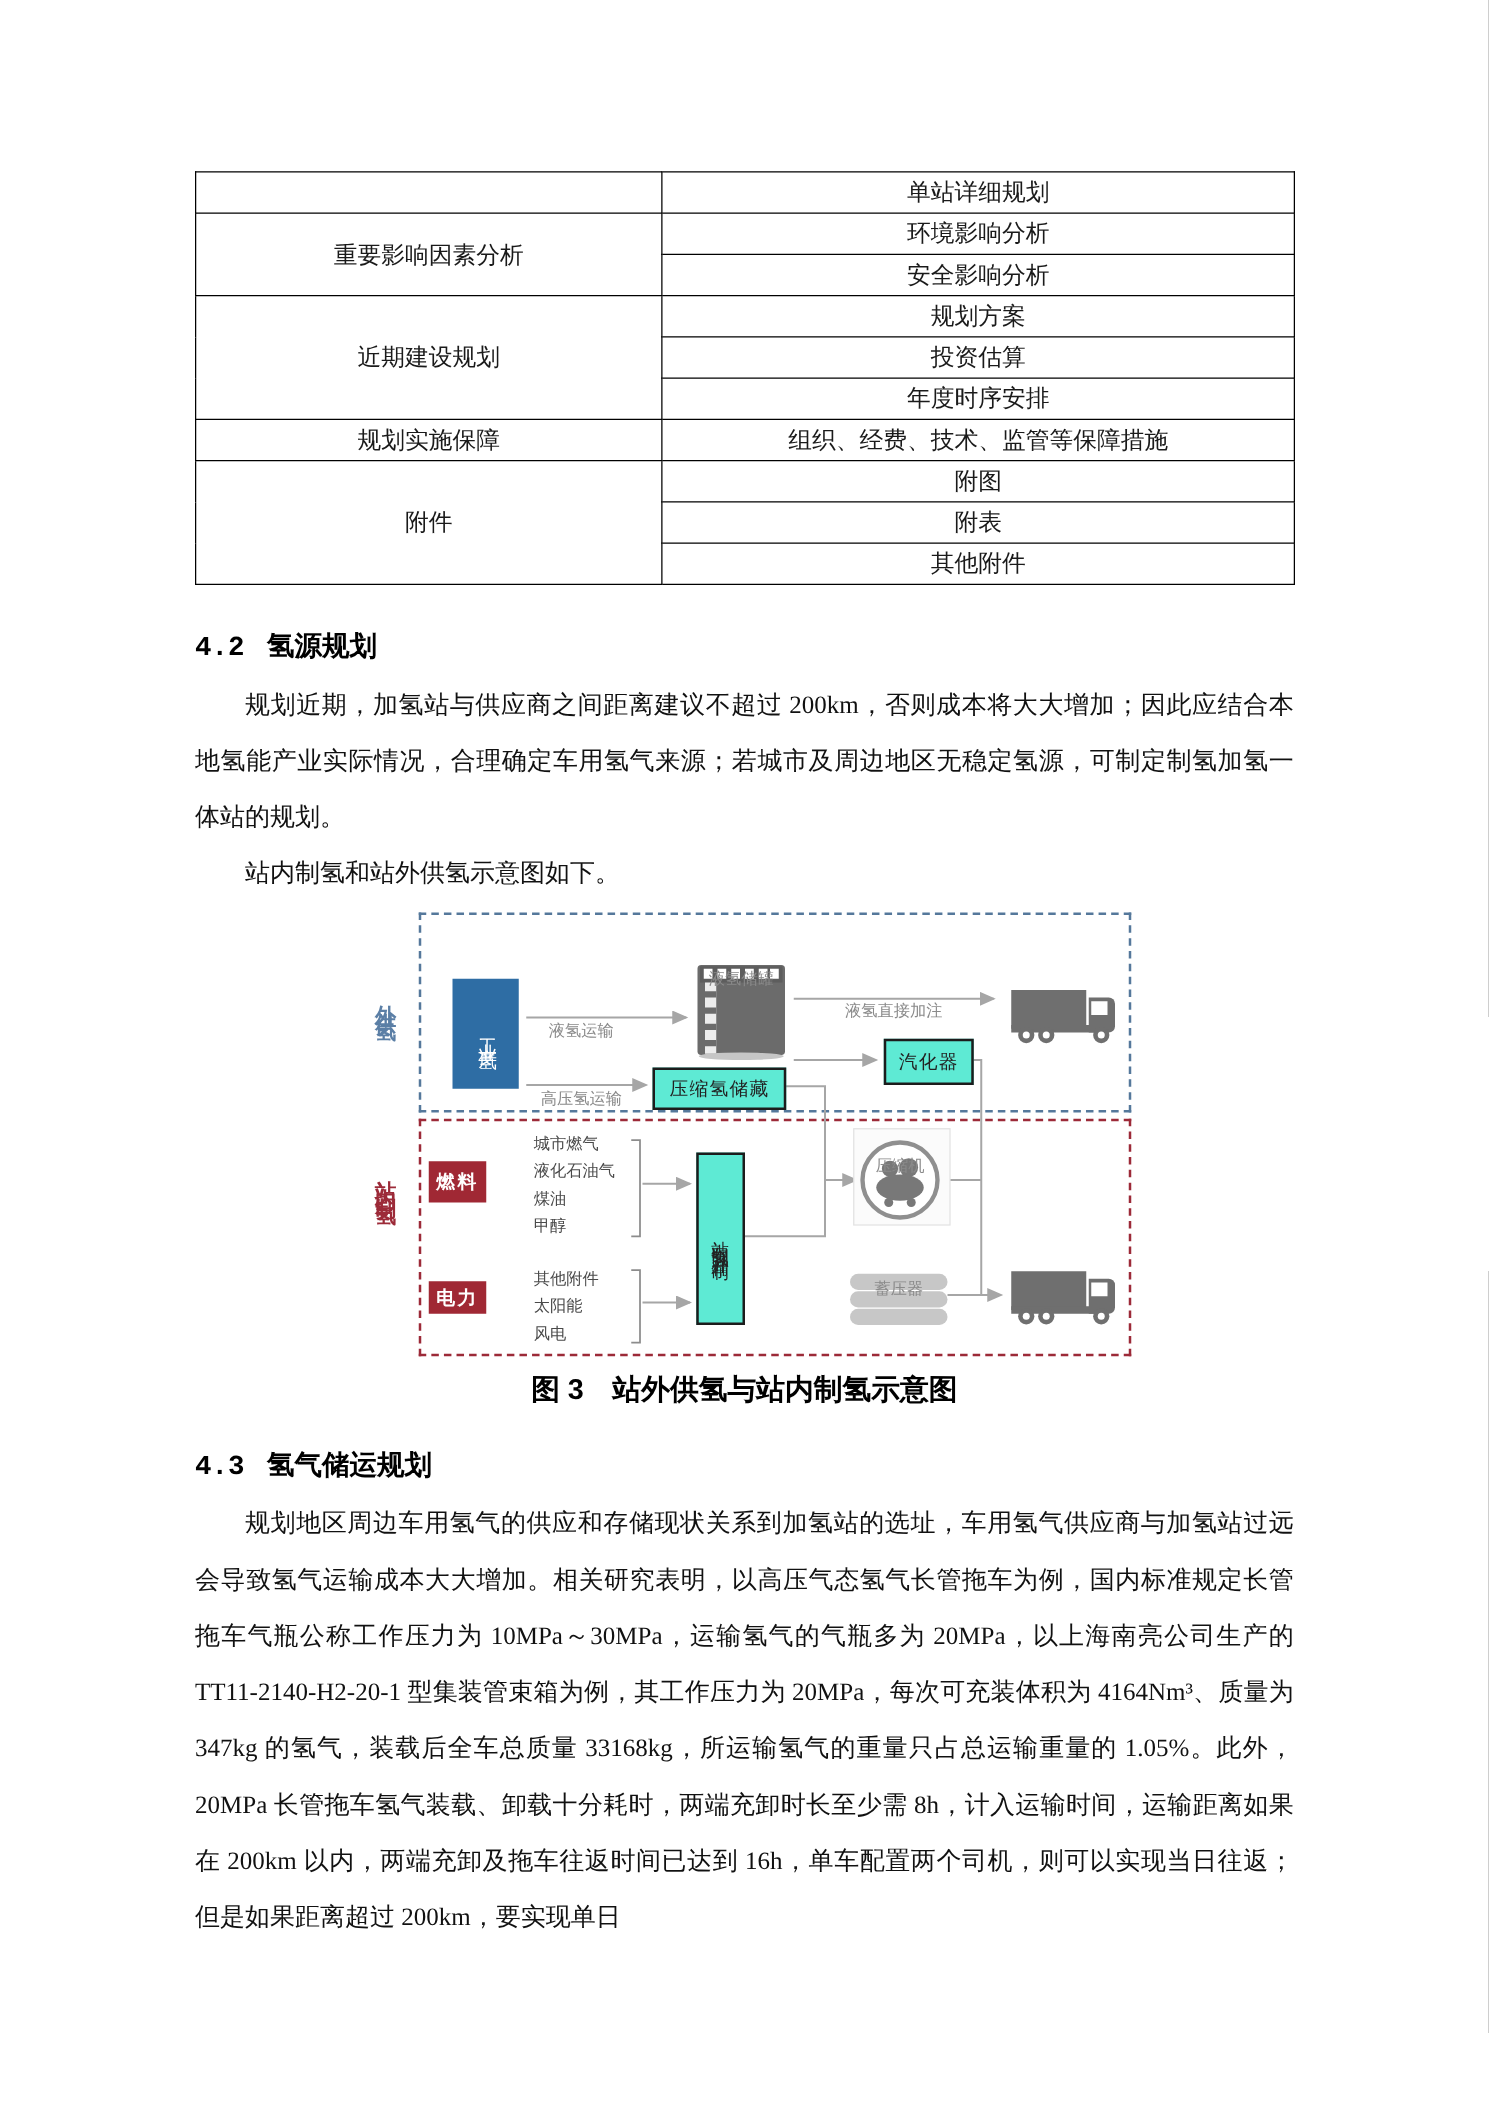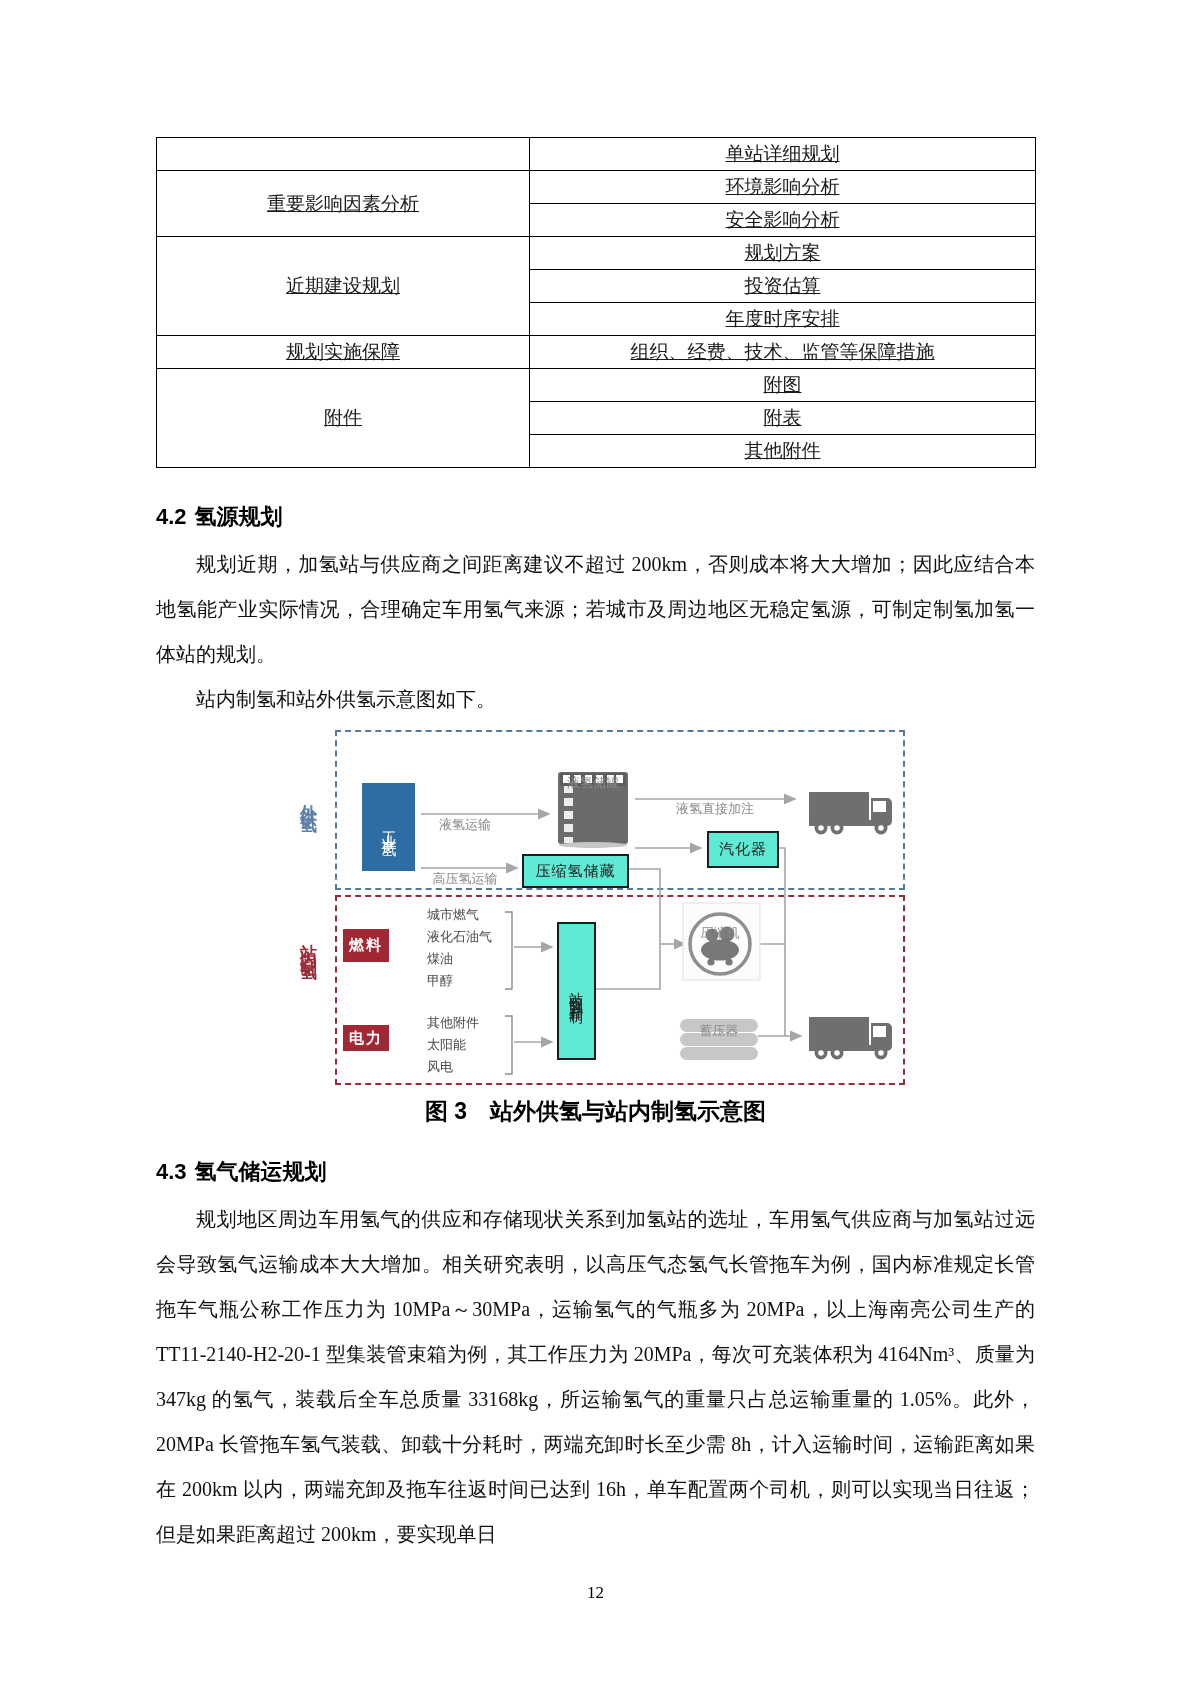--- a/index.html
+++ b/index.html
@@ -4,34 +4,34 @@
 <style>
   html,body{margin:0;padding:0;background:#888;}
   .page{
     position:relative; width:1191px; height:1684px; background:#ffffff;
     margin:0 auto; overflow:hidden;
     font-family:"Liberation Serif","DejaVu Serif",serif; color:#1a1a1a;
   }
   .content{position:absolute; left:156px; top:0; width:879px;}
 
   
-  table.doc{border-collapse:collapse; width:862px; margin-top:137px; table-layout:fixed;text-decoration:underline;}
+  table.doc{border-collapse:collapse; width:862px; margin-top:137px; table-layout:fixed;}
   table.doc td{
     border:1px solid #000; height:32px; text-align:center; vertical-align:middle;
     font-size:19px; padding:0 4px; font-family:"Liberation Serif","DejaVu Serif",serif;
   }
   td.c1{width:364px;}
   td.c2{width:497px;}
 
   
   h2.sec{
     margin:34px 0 0 0; font-size:22px; font-weight:bold;
     font-family:"Liberation Sans","DejaVu Sans",sans-serif; color:#000;
   }
-  h2.sec .num{font-family:Liberation Sans, sans-serif; margin-right:8px;}
+  h2.sec .num{font-family:Liberation Mono, monospace; margin-right:18px;}
   p.body{
     margin:10px 0 0 0; font-size:20px; line-height:45px; text-align:justify;
     text-align-last:left; text-indent:2em; color:#111;
   }
   p.lead{margin:0;}
 
   
   .figwrap{position:relative; margin:6px 0 0 139px; width:615px; height:358px;
     font-family:"Liberation Sans","DejaVu Sans",sans-serif;}
   .figwrap .abs{position:absolute;}
@@ -235,14 +235,13 @@
 
     <div class="figcap">图 3　站外供氢与站内制氢示意图</div>
 
     <h2 class="sec" style="margin-top:30px;">
       <span class="num">4.3</span><span>氢气储运规划</span>
     </h2>
     <p class="body">规划地区周边车用氢气的供应和存储现状关系到加氢站的选址，车用氢气供应商与加氢站过远会导致氢气运输成本大大增加。相关研究表明，以高压气态氢气长管拖车为例，国内标准规定长管拖车气瓶公称工作压力为 10MPa～30MPa，运输氢气的气瓶多为 20MPa，以上海南亮公司生产的 TT11-2140-H2-20-1 型集装管束箱为例，其工作压力为 20MPa，每次可充装体积为 4164Nm³、质量为 347kg 的氢气，装载后全车总质量 33168kg，所运输氢气的重量只占总运输重量的 1.05%。此外，20MPa 长管拖车氢气装载、卸载十分耗时，两端充卸时长至少需 8h，计入运输时间，运输距离如果在 200km 以内，两端充卸及拖车往返时间已达到 16h，单车配置两个司机，则可以实现当日往返；但是如果距离超过 200km，要实现单日</p>
 
   </div>
 
-  <div class="pageno">12</div>
 </div>
 
 </body></html>

